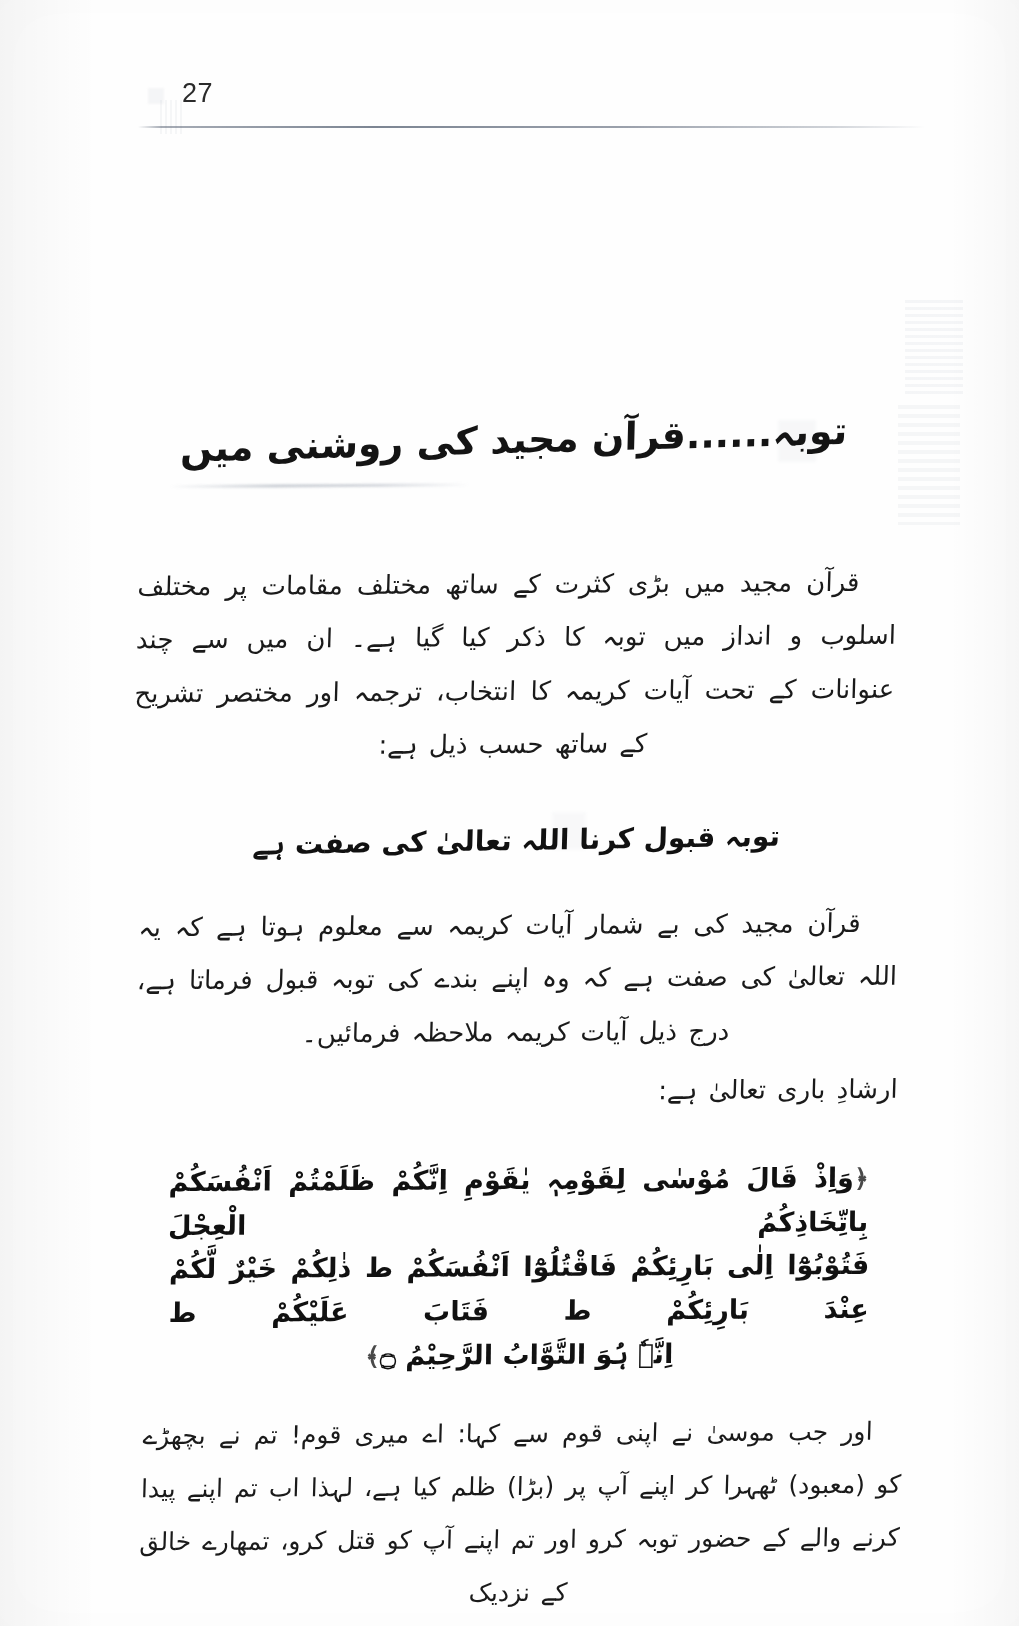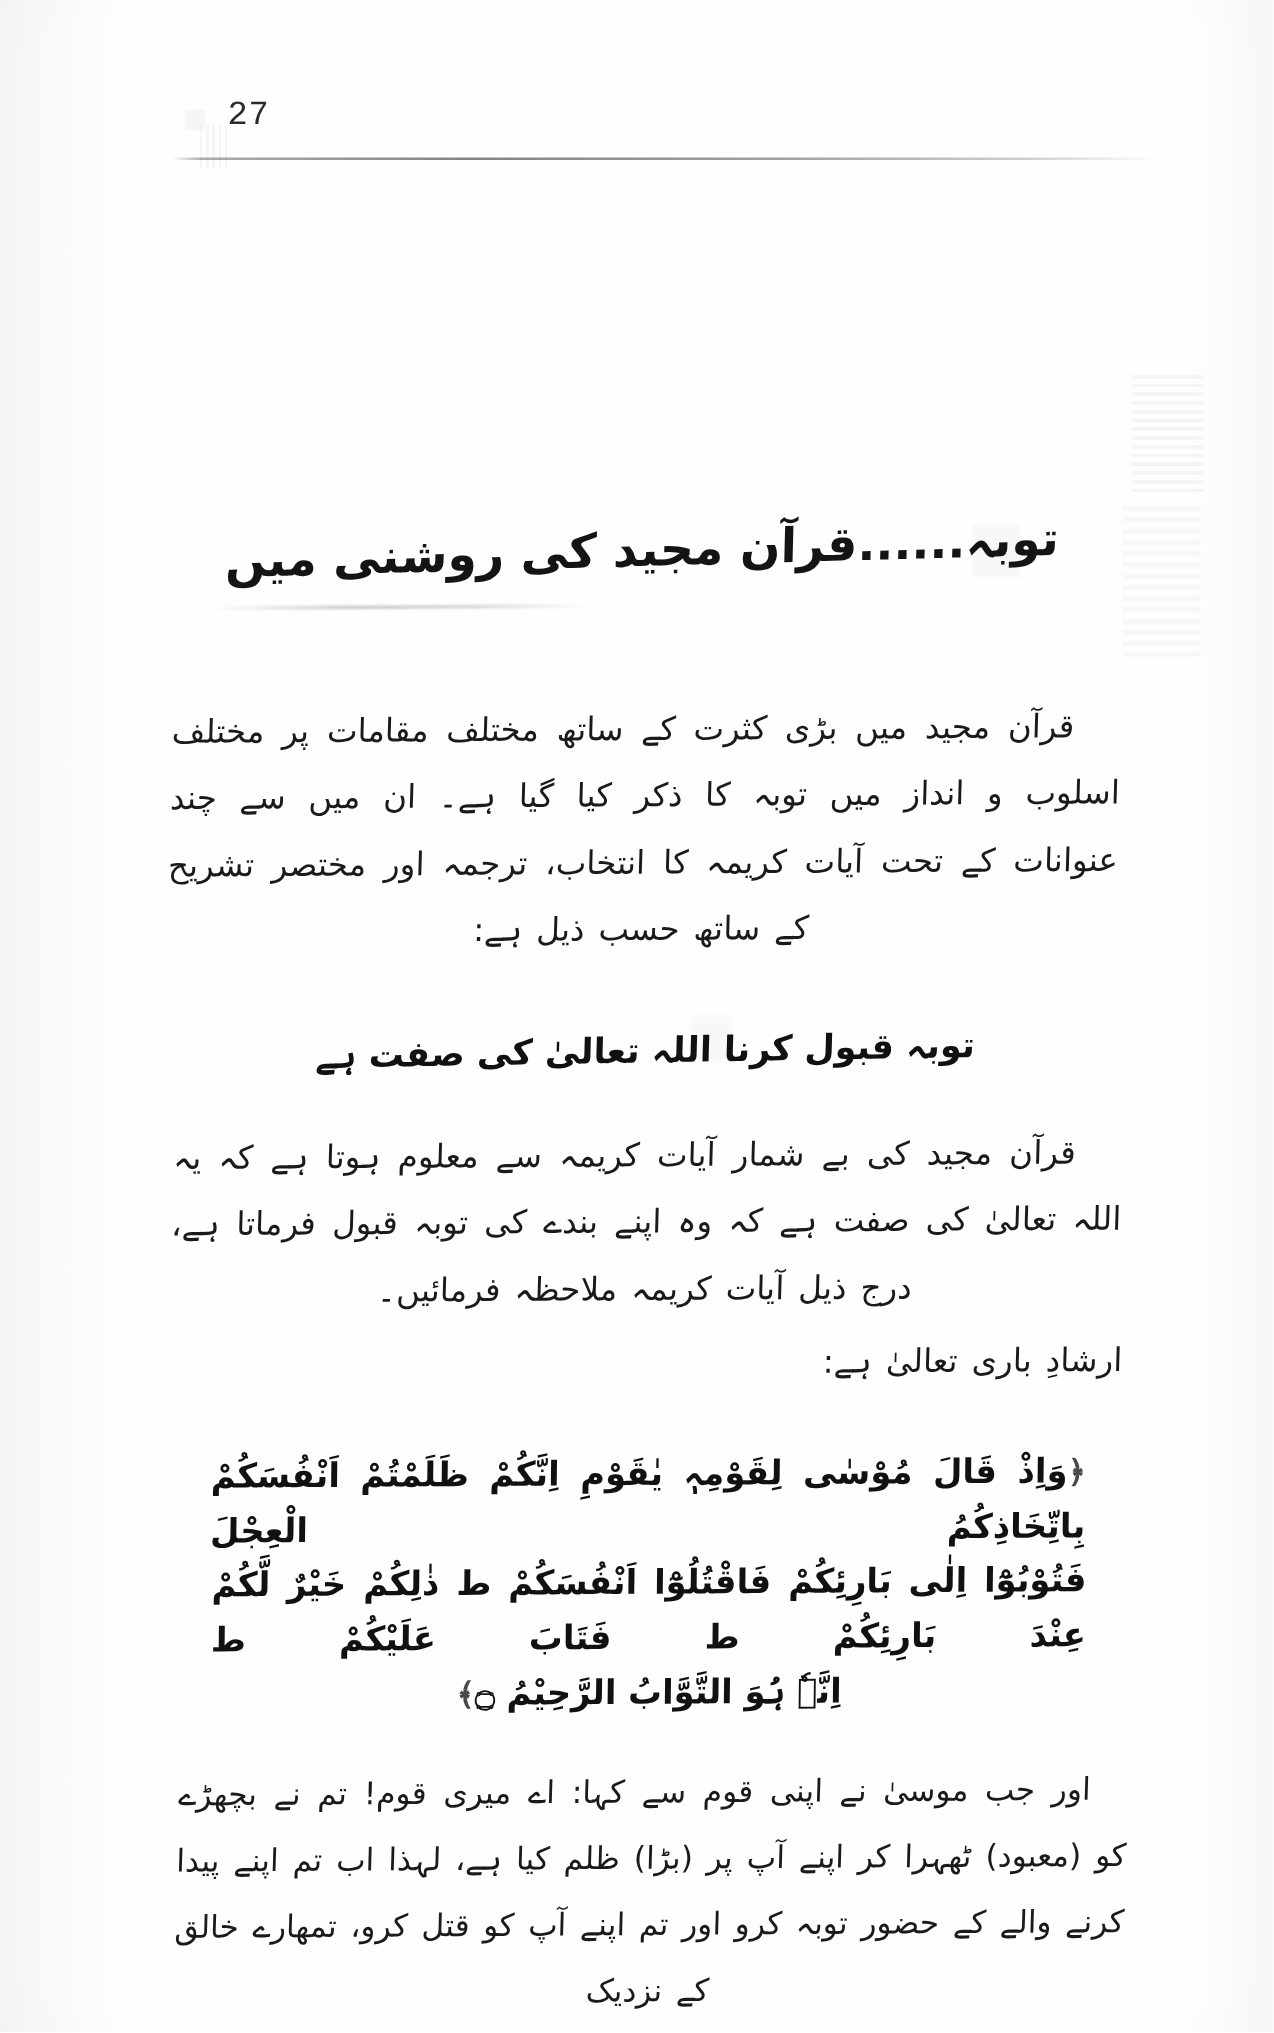--- a/index.html
+++ b/index.html
@@ -99,21 +99,21 @@
     left: 138px;
     top: 78px;
     width: 788px;
     height: 52px;
   }
   .folio {
     position: absolute;
     right: 0;
     left: 44px;
     top: 0;
-    font-family: Liberation Mono, monospace;
+    font-family: Liberation Sans, sans-serif;
     font-size: 27px;
     font-weight: 400;
     color: #2b2b2b;
     direction: ltr;
     text-align: left;
     letter-spacing: 0.5px;
   }
   .header-rule {
     position: absolute;
     left: 0;

